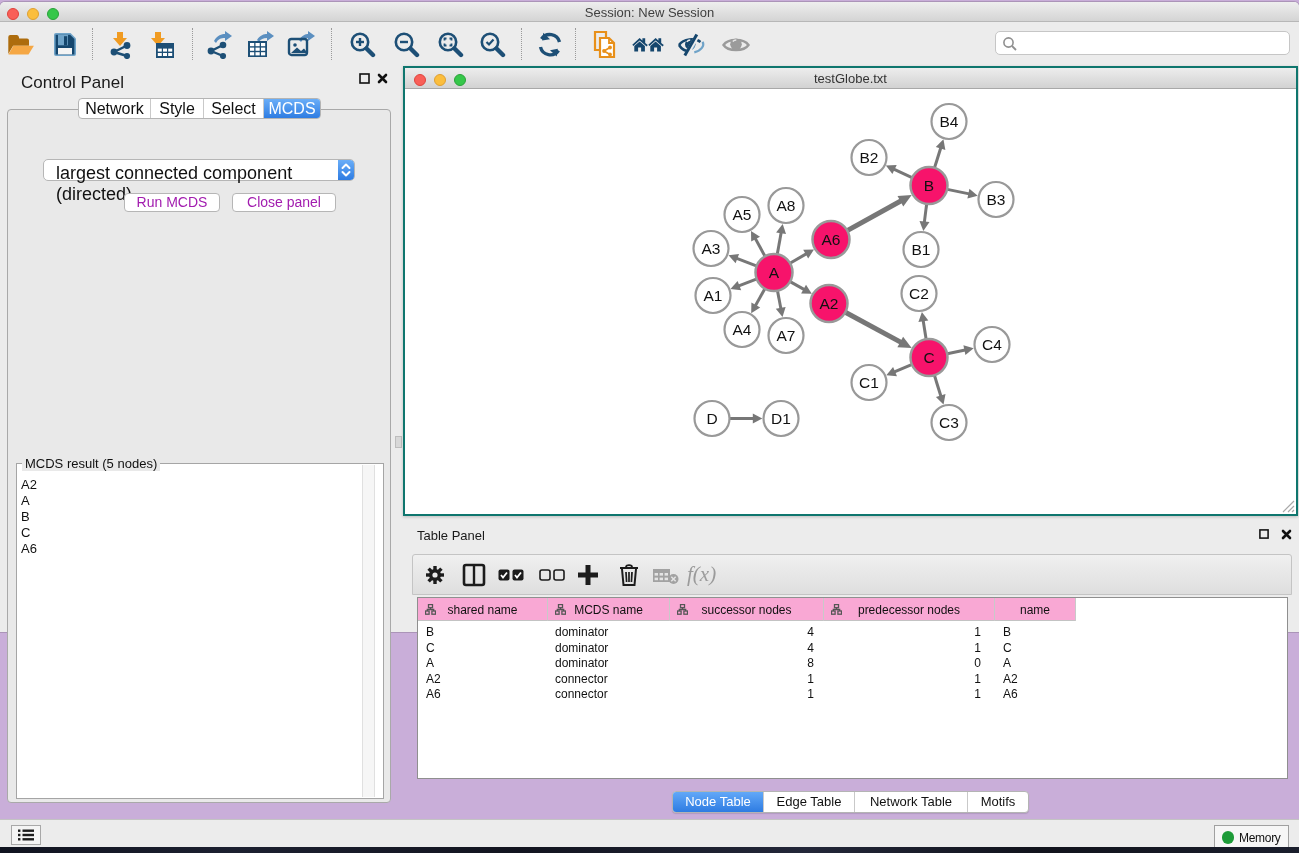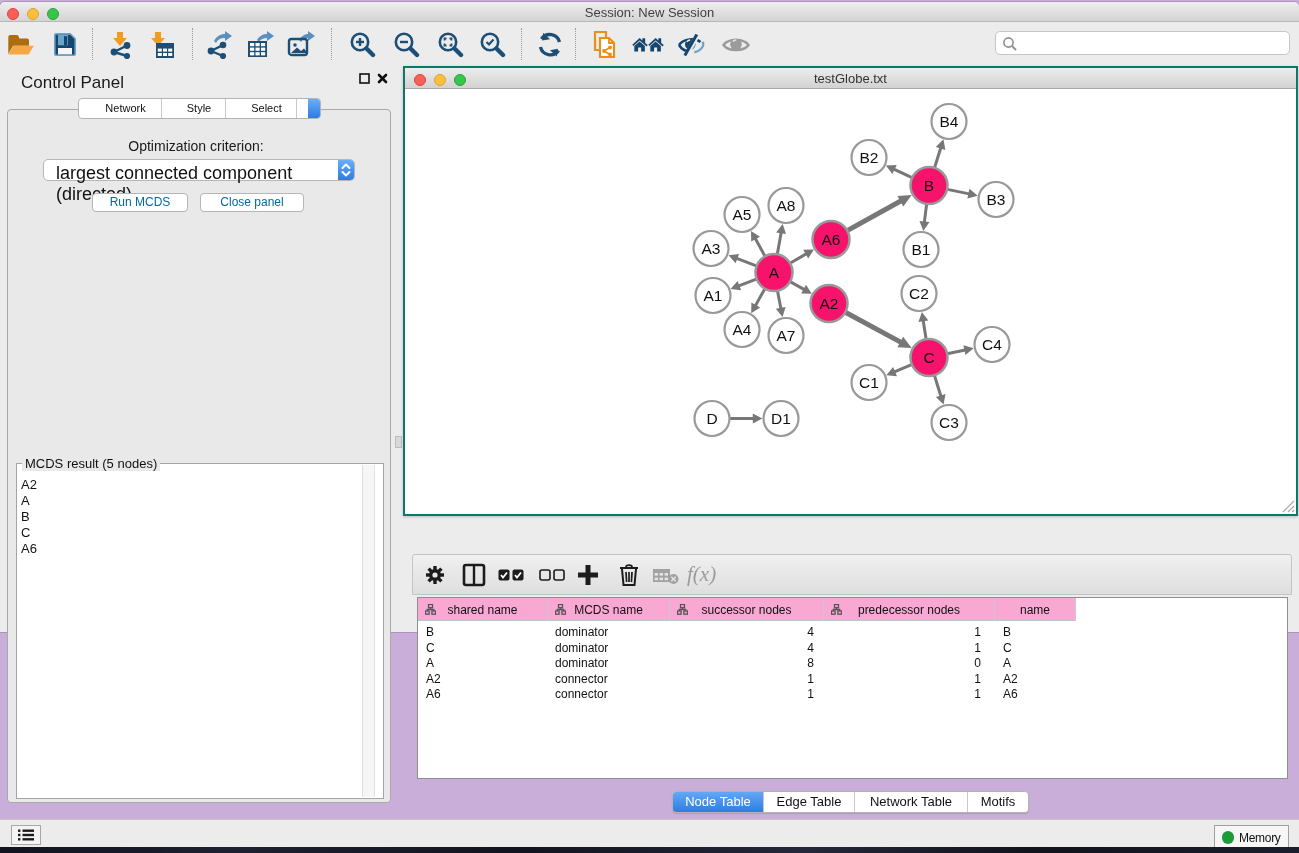--- a/index.html
+++ b/index.html
@@ -14,28 +14,28 @@
 
 #toolbar { position:absolute; left:0; top:21px; width:100%; height:42px; background:#ececec; }
 .tsep { position:absolute; top:5px; height:32px; width:0; border-left:1px dotted #9a9a9a; }
 .ticon { position:absolute; top:0; }
 #searchbox { position:absolute; left:995px; top:8px; width:295px; height:24px; background:#fff; border:1px solid #c6c6c6; border-radius:5px; }
 
 #cp-head { position:absolute; left:0; top:63px; width:392px; height:28px; }
 #cp-head .t { position:absolute; left:21px; top:8px; font-size:17px; color:#1a1a1a; }
 #cp-body { position:absolute; left:7px; top:107px; width:384px; height:694px; border:1px solid #a9a9a9; border-radius:4px; background:#e9e9e9; }
 #cp-tabs { position:absolute; left:78px; top:96px; width:243px; height:21px; display:flex; background:#fff; border:1px solid #b4b4b4; border-radius:4px; overflow:hidden; z-index:5; }
-#cp-tabs .seg { flex:0 0 auto; text-align:center; font-size:11px; color:#111; line-height:19px; border-right:1px solid #c9c9c9;margin-left:11px; }
+#cp-tabs .seg { flex:0 0 auto; text-align:center; font-size:16px; color:#111; line-height:19px; border-right:1px solid #c9c9c9; }
 #cp-tabs .seg:last-child { border-right:none; }
 #cp-tabs .sel { background:linear-gradient(#6aaef8,#2e7ce2); color:#fff; }
 .opt-label { position:absolute; left:0; top:136px; width:392px; text-align:center; font-size:14px; color:#1a1a1a; }
 #dropdown { position:absolute; left:43px; top:157px; width:312px; height:22px; background:#fff; border:1px solid #b6b6b6; border-radius:5px; }
 #dropdown .txt { position:absolute; left:12px; top:3px; font-size:18px; color:#111; }
 #dropdown .step { position:absolute; right:0px; top:0px; width:16px; height:20px; background:linear-gradient(#6aaef8,#2e7ce2); border-radius:0 4px 4px 0; }
-.btn { position:absolute; height:19px; background:#fff; border:1px solid #b6b6b6; border-radius:4px; font-size:12px; color:#0369a1; text-align:center; line-height:17px; }
+.btn { position:absolute; height:19px; background:#fff; border:1px solid #b6b6b6; border-radius:4px; font-size:14px; color:#a21caf; text-align:center; line-height:17px;margin-left:32px; }
 
 #mcds-group { position:absolute; left:16px; top:461px; width:368px; height:336px; border:1px solid #a5a5a5; background:#fff; }
 #mcds-label { position:absolute; left:22px; top:454px; font-size:13px; color:#111; background:#e9e9e9; padding:0 3px; z-index:3; }
 #mcds-list { position:absolute; left:4px; top:13px; font-size:13px; color:#111; line-height:16px; }
 #mcds-scroll { position:absolute; right:8px; top:1px; bottom:1px; width:13px; background:#f6f6f6; border-left:1px solid #e0e0e0; border-right:1px solid #e0e0e0; }
 
 #grip { position:absolute; left:395px; top:434px; width:7px; height:12px; background:#d8d8d8; border:1px solid #bdbdbd; }
 
 #netwin { position:absolute; left:403px; top:64px; width:895px; height:450px; background:#fff; border:2px solid #0f766e; box-shadow:0 1px 3px rgba(0,0,0,0.2); }
 #net-title { position:absolute; left:0; top:0; width:100%; height:21px; background:linear-gradient(#ededed,#d2d2d2); border-bottom:1px solid #a8a8a8; }
@@ -217,21 +217,20 @@
     <path d="M2 2 L9 9 M9 2 L2 9" stroke="#111" stroke-width="2.6" stroke-linecap="round"></path>
   </svg>
 </div>
 <div id="cp-body"></div>
 <div id="cp-tabs">
   <div class="seg" style="width:72px">Network</div>
   <div class="seg" style="width:53px">Style</div>
   <div class="seg" style="width:60px">Select</div>
   <div class="seg sel" style="width:56px">MCDS</div>
 </div>
-<div class="opt-label">Optimization criterion:</div>
 <div id="dropdown">
   <div class="txt">largest connected component (directed)</div>
   <div class="step">
     <svg width="16" height="20" viewBox="0 0 16 20">
       <path d="M4.5 8 L8 4.5 L11.5 8" fill="none" stroke="#fff" stroke-width="2" stroke-linecap="round" stroke-linejoin="round"></path>
       <path d="M4.5 12 L8 15.5 L11.5 12" fill="none" stroke="#fff" stroke-width="2" stroke-linecap="round" stroke-linejoin="round"></path>
     </svg>
   </div>
 </div>
 <div class="btn" style="left:92px;top:191px;width:96px">Run MCDS</div>
@@ -328,20 +327,29 @@
 <text x="369" y="209.5" text-anchor="middle" dominant-baseline="central" font-size="15.5" fill="#111" font-family="Liberation Sans, sans-serif">A</text>
 <text x="426" y="176.5" text-anchor="middle" dominant-baseline="central" font-size="15.5" fill="#111" font-family="Liberation Sans, sans-serif">A6</text>
 <text x="424" y="240.5" text-anchor="middle" dominant-baseline="central" font-size="15.5" fill="#111" font-family="Liberation Sans, sans-serif">A2</text>
 <text x="524" y="122.5" text-anchor="middle" dominant-baseline="central" font-size="15.5" fill="#111" font-family="Liberation Sans, sans-serif">B</text>
 <text x="524" y="294.5" text-anchor="middle" dominant-baseline="central" font-size="15.5" fill="#111" font-family="Liberation Sans, sans-serif">C</text>
   </svg>
   <svg width="14" height="14" viewBox="0 0 14 14" style="position:absolute;right:1px;bottom:1px">
     <path d="M13 2 L2 13 M13 7 L7 13 M13 11 L11 13" stroke="#a9a9a9" stroke-width="1.2" fill="none"></path>
   </svg>
 </div>
+<div id="tp-head">
+  <div class="t">Table Panel</div>
+  <svg width="10" height="10" viewBox="0 0 11 11" style="position:absolute;left:856px;top:8px">
+    <rect x="1" y="1" width="9" height="9" fill="none" stroke="#111" stroke-width="1.7"></rect>
+  </svg>
+  <svg width="11" height="11" viewBox="0 0 11 11" style="position:absolute;left:878px;top:8px">
+    <path d="M2 2 L9 9 M9 2 L2 9" stroke="#111" stroke-width="2.6" stroke-linecap="round"></path>
+  </svg>
+</div>
 <div id="tp-toolbar">
   <svg width="22" height="22" viewBox="0 0 22 22" style="position:absolute;left:11px;top:9px">
     <g fill="#1c1c1c">
       <circle cx="11" cy="11" r="6"></circle>
       <g stroke="#1c1c1c" stroke-width="3.4">
         <line x1="11" y1="2" x2="11" y2="20"></line>
         <line x1="2" y1="11" x2="20" y2="11"></line>
         <line x1="4.6" y1="4.6" x2="17.4" y2="17.4"></line>
         <line x1="17.4" y1="4.6" x2="4.6" y2="17.4"></line>
       </g>

